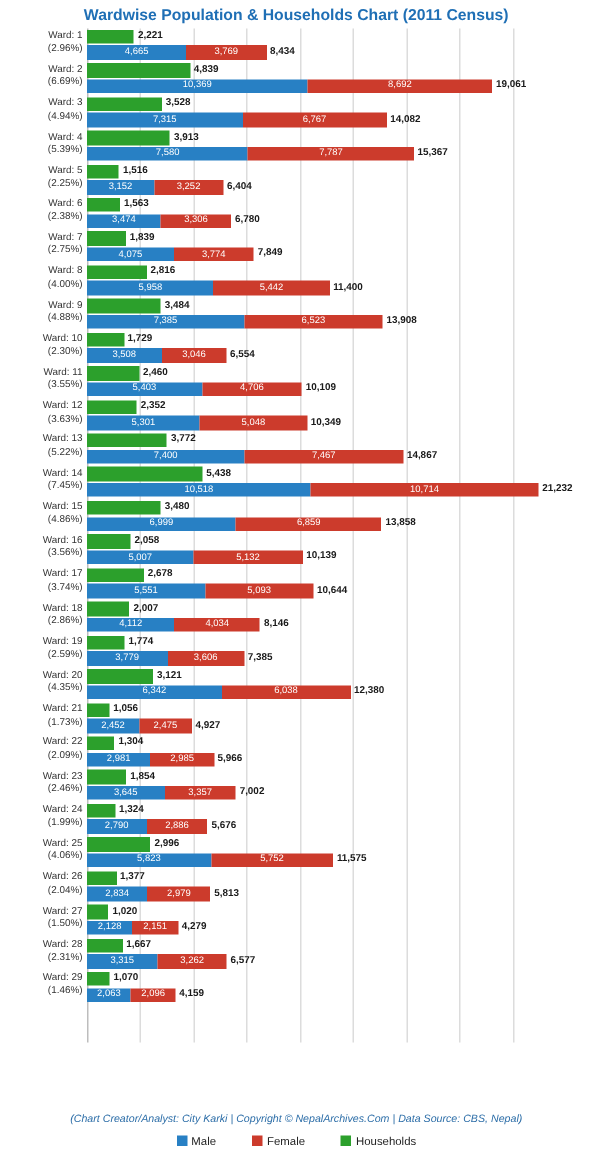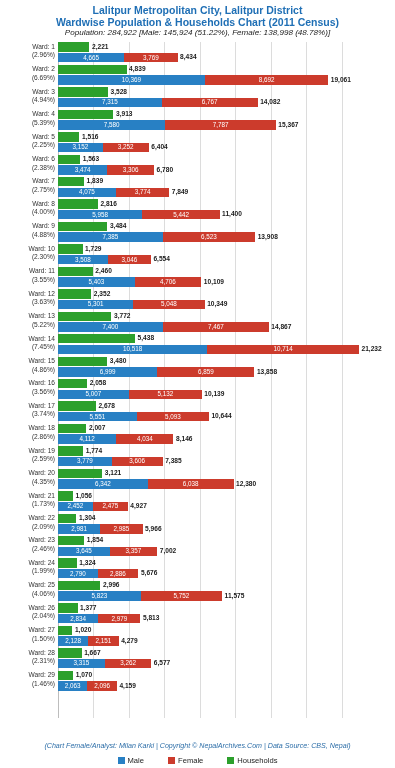--- a/index.html
+++ b/index.html
@@ -152,23 +152,21 @@
     margin-right: 3px;
   }
   .legend-text { display: inline-block; }
 </style>
 </head>
 <body>
 
 <div class="chart-root">
 
   <div class="titles">
-    <div class="title-line">Lalitpur Metropolitan City, Lalitpur District</div>
     <div class="title-line">Wardwise Population &amp; Households Chart (2011 Census)</div>
-    <div class="subtitle-line">Population: 284,922 [Male: 145,924 (51.22%), Female: 138,998 (48.78%)]</div>
   </div>
 
   <div class="plot">
     <div class="gridlines" id="gridlines">
         <div class="gridline axis" style="left: 58px;"></div>
         <div class="gridline" style="left: 93.4418px;"></div>
         <div class="gridline" style="left: 128.884px;"></div>
         <div class="gridline" style="left: 164.325px;"></div>
         <div class="gridline" style="left: 199.767px;"></div>
         <div class="gridline" style="left: 235.209px;"></div>
@@ -782,16 +780,16 @@
               <div class="seg seg-female" style="left: 29.2466px; width: 29.7144px; background: rgb(204, 59, 44);">
                 <span class="seg-val">2,096</span>
               </div>
               <div class="outer-val" style="left: 61.461px;">4,159</div>
             </div>
           </div>
         </div>
       </div>
   </div>
 
-  <div class="footer-credit">(Chart Female/Analyst: Milan Karki | Copyright © NepalArchives.Com | Data Source: CBS, Nepal)</div>
+  <div class="footer-credit">(Chart Creator/Analyst: City Karki | Copyright © NepalArchives.Com | Data Source: CBS, Nepal)</div>
 
   <div class="legend" id="legend"><span class="legend-item"><span class="legend-swatch" style="background: rgb(40, 128, 196);"></span><span class="legend-text">Male</span></span><span class="legend-item"><span class="legend-swatch" style="background: rgb(204, 59, 44);"></span><span class="legend-text">Female</span></span><span class="legend-item"><span class="legend-swatch" style="background: rgb(44, 160, 44);"></span><span class="legend-text">Households</span></span></div>
 </div>
 
 </body></html>

